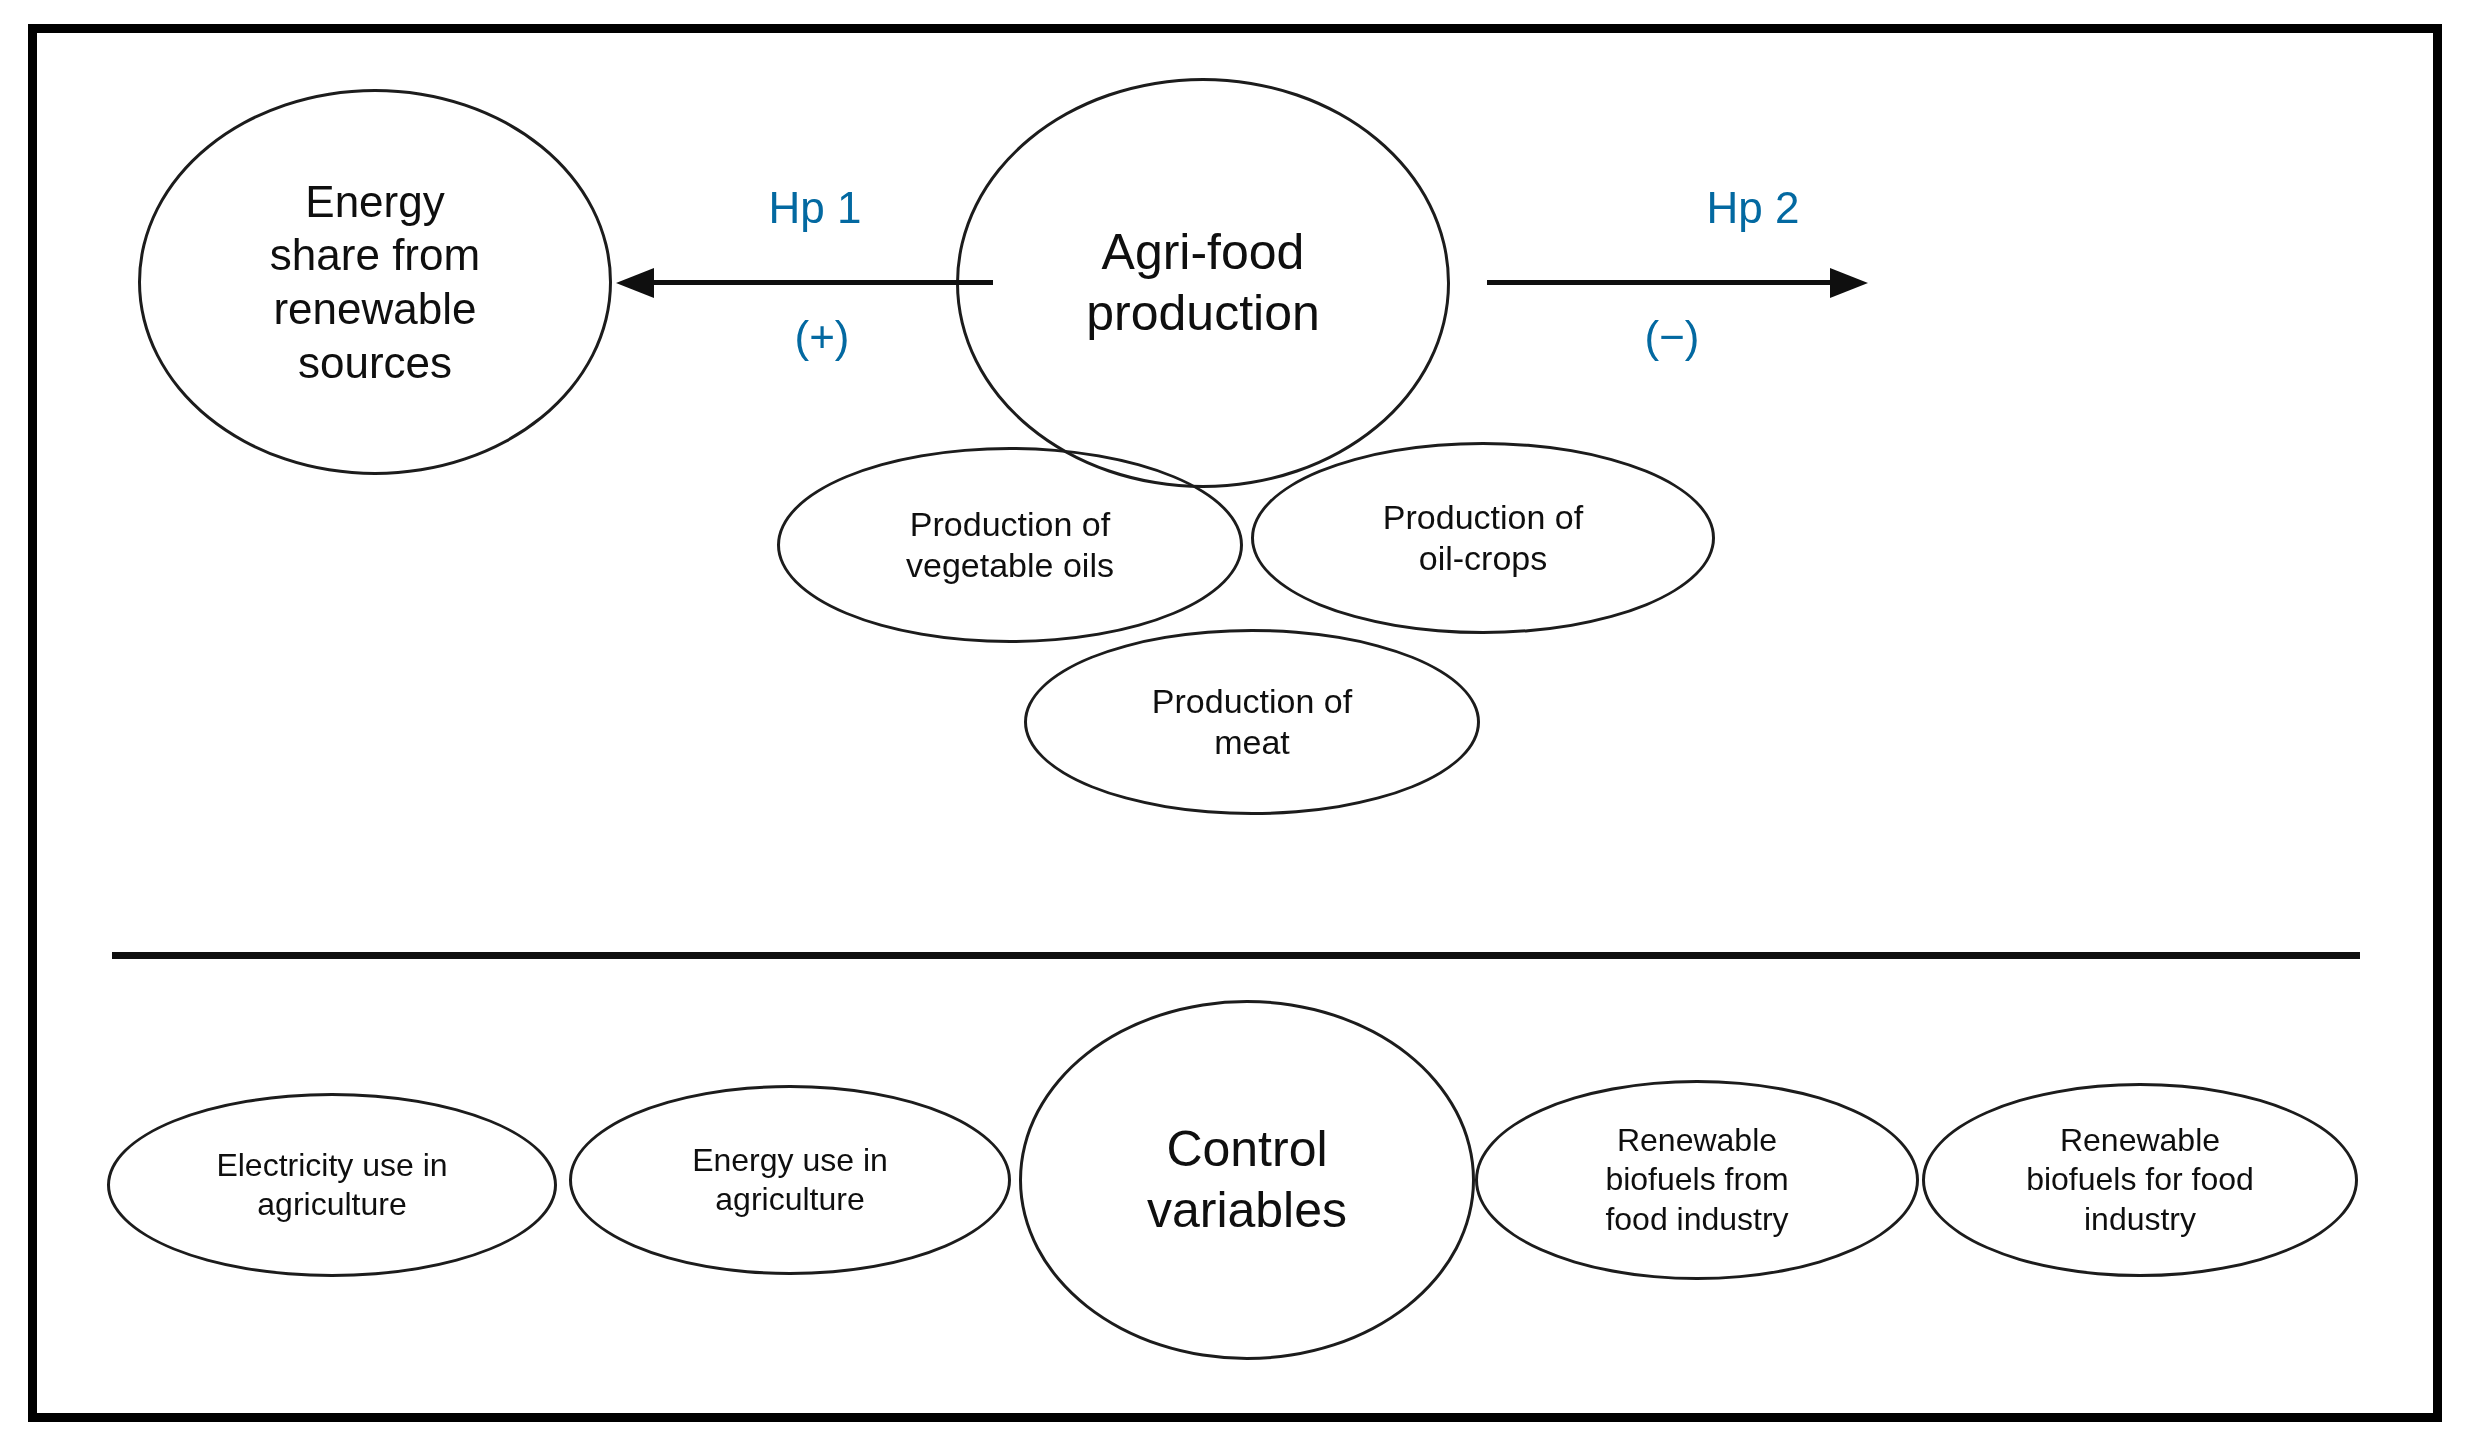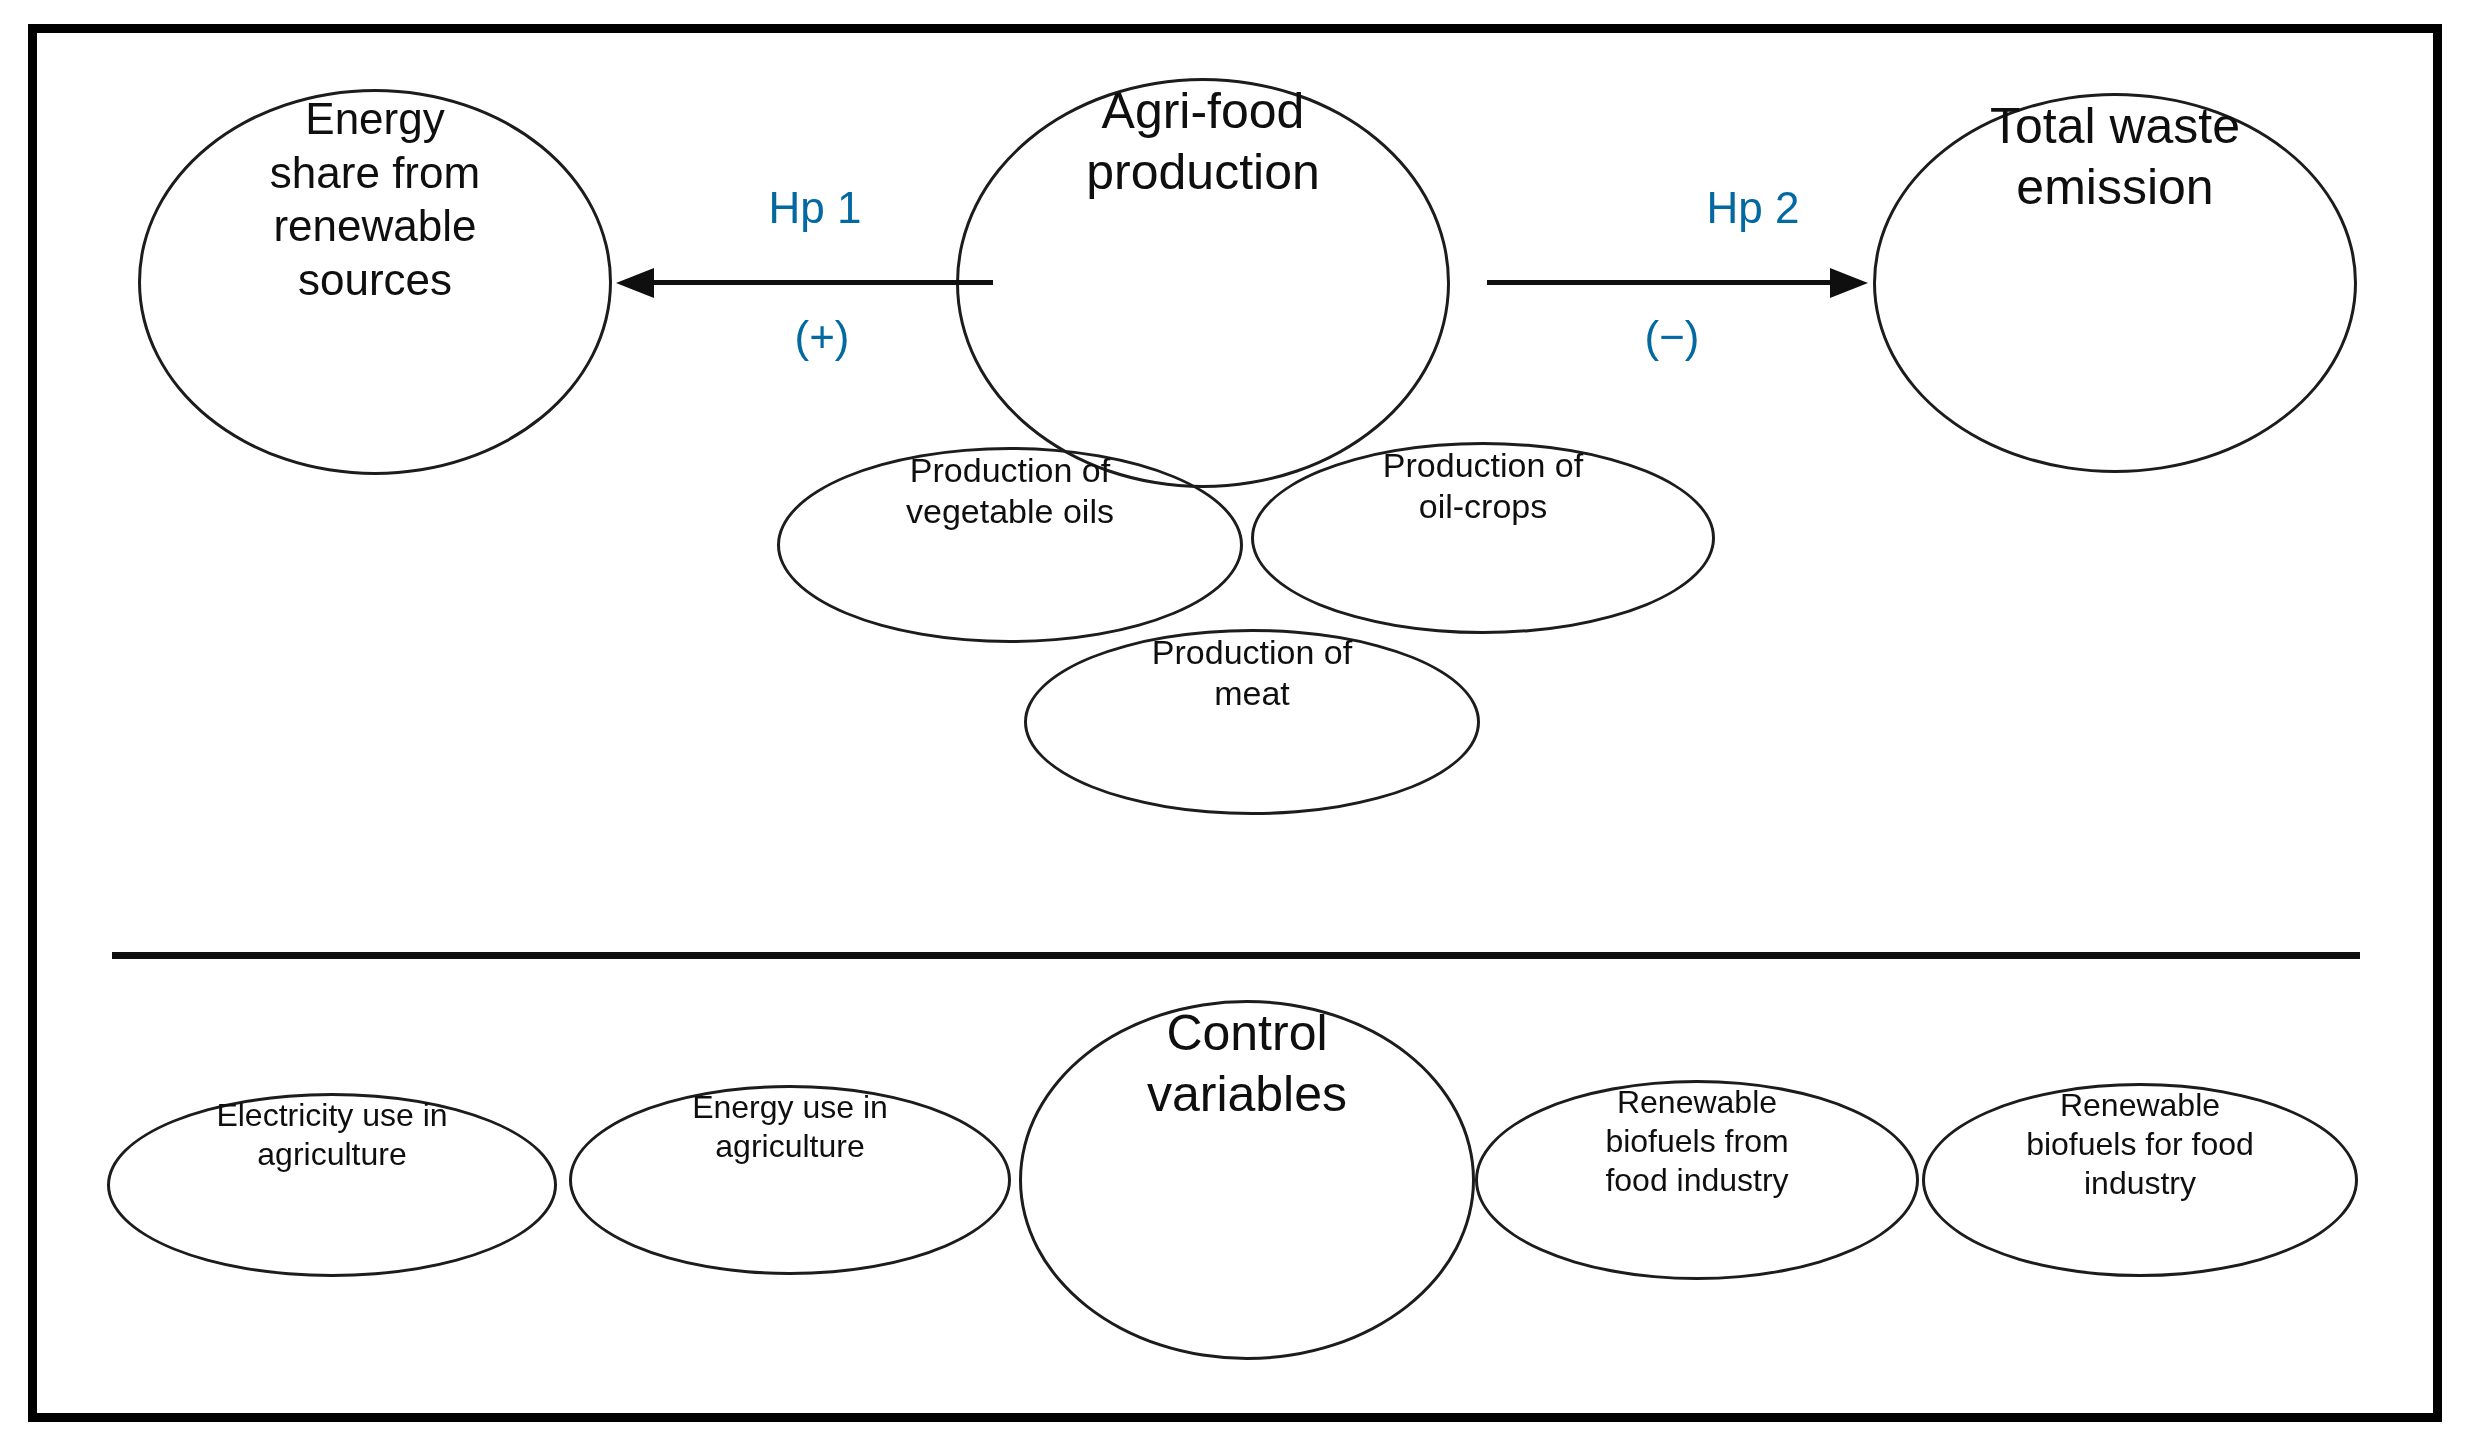--- a/index.html
+++ b/index.html
@@ -25,21 +25,21 @@
     border: 9px solid #000000;
     box-sizing: border-box;
   }
   .node {
     position: absolute;
     box-sizing: border-box;
     border: 3px solid #1c1c1c;
     border-radius: 50%;
     background: transparent;
     display: flex;
-    align-items: flex-start;
+    align-items: center;
     justify-content: center;
     text-align: center;
   }
   .node-label {
     white-space: pre-line;
     line-height: 1.22;
     color: #0f0f0f;
   }
   
   .n-energy-share   { left: 138px;  top: 89px;   width: 474px; height: 386px; font-size: 44px; }
@@ -103,24 +103,20 @@
 share from
 renewable
 sources</span>
   </div>
 
   <div class="node n-agrifood">
     <span class="node-label">Agri-food
 production</span>
   </div>
 
-  <div class="node n-waste">
-    <span class="node-label">Total waste
-emission</span>
-  </div>
 
   <div class="arrow-line line-hp1"></div>
   <div class="tri tri-left"></div>
   <div class="arrow-label lbl-hp1-name">Hp 1</div>
   <div class="arrow-label lbl-hp1-sign">(+)</div>
 
   <div class="arrow-line line-hp2"></div>
   <div class="tri tri-right"></div>
   <div class="arrow-label lbl-hp2-name">Hp 2</div>
   <div class="arrow-label lbl-hp2-sign">(−)</div>

